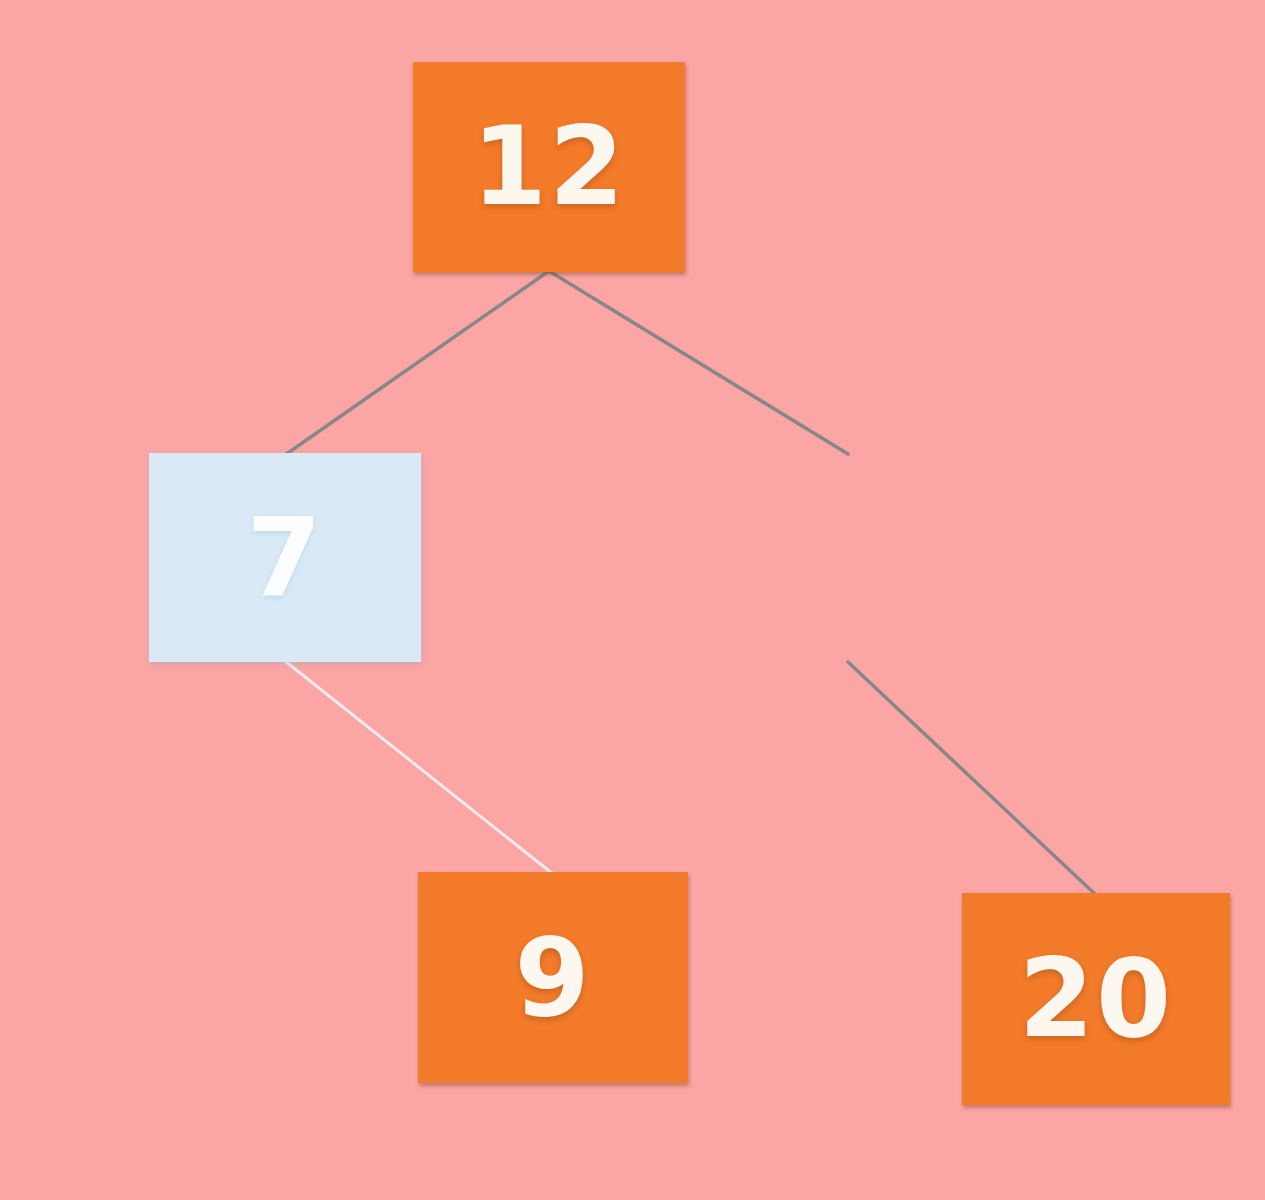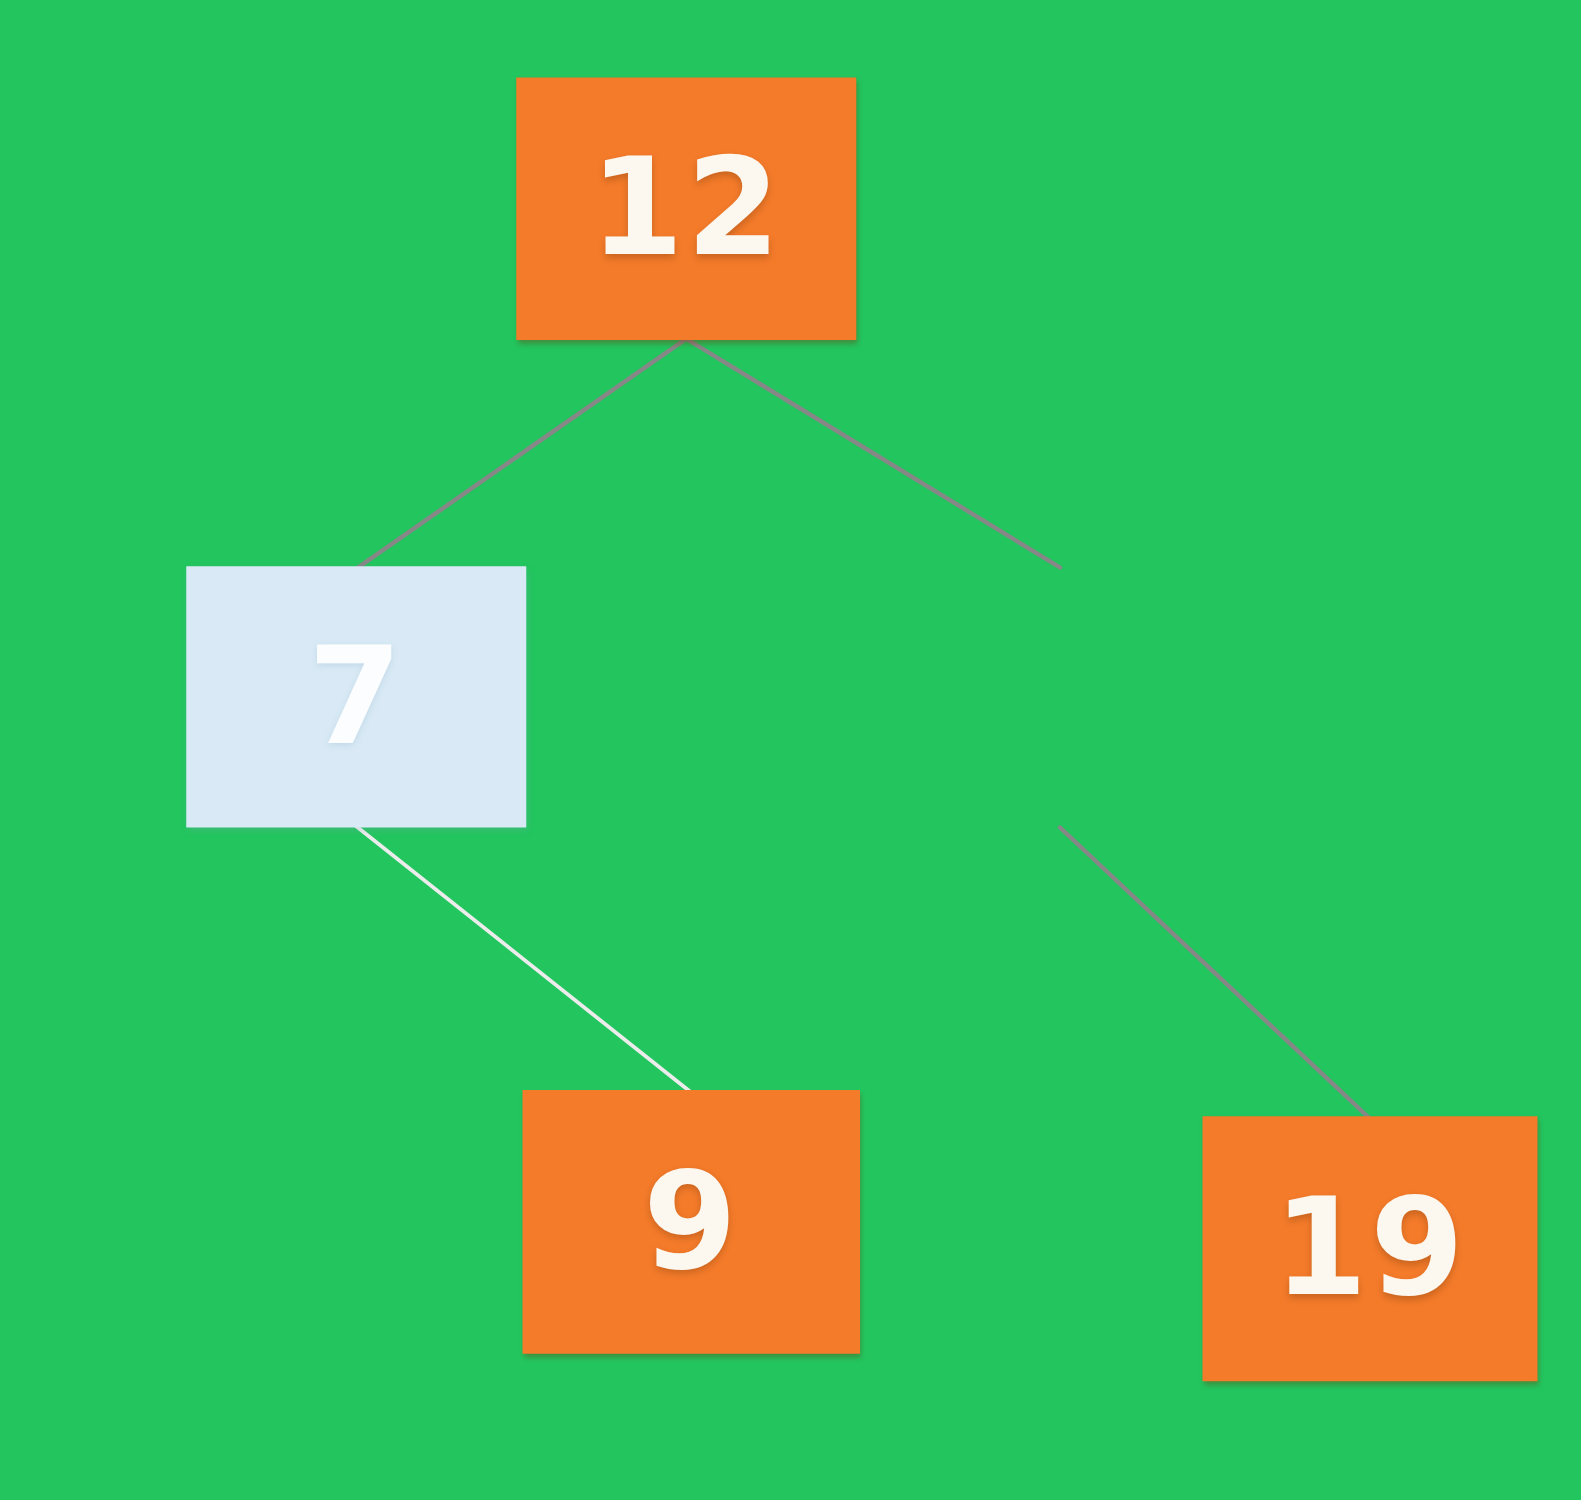--- a/index.html
+++ b/index.html
@@ -5,21 +5,21 @@
   html, body {
     margin: 0;
     padding: 0;
     background: #ffffff;
     font-family: "DejaVu Sans", "Liberation Sans", sans-serif;
   }
   .stage {
     position: relative;
     width: 1265px;
     height: 1200px;
-    background: #22c55e;
+    background: #fca5a5;
     overflow: hidden;
   }
   .edges-layer {
     position: absolute;
     left: 0;
     top: 0;
     width: 1265px;
     height: 1200px;
     z-index: 0;
   }
@@ -63,15 +63,15 @@
 <div class="node default" style="left: 413px; top: 62px; width: 272px; height: 210px; background: rgb(244, 123, 42);">
       <span class="node-label" style="color: rgb(252, 247, 239);">12</span>
     </div>
     <div class="node visited" style="left: 149px; top: 453px; width: 272px; height: 209px; background: rgb(217, 234, 246);">
       <span class="node-label" style="color: rgb(251, 253, 254);">7</span>
     </div>
     <div class="node default" style="left: 418px; top: 872px; width: 270px; height: 211px; background: rgb(244, 123, 42);">
       <span class="node-label" style="color: rgb(252, 247, 239);">9</span>
     </div>
     <div class="node default" style="left: 962px; top: 893px; width: 268px; height: 212px; background: rgb(244, 123, 42);">
-      <span class="node-label" style="color: rgb(252, 247, 239);">19</span>
+      <span class="node-label" style="color: rgb(252, 247, 239);">20</span>
     </div>
   </div>
 
 </body></html>

